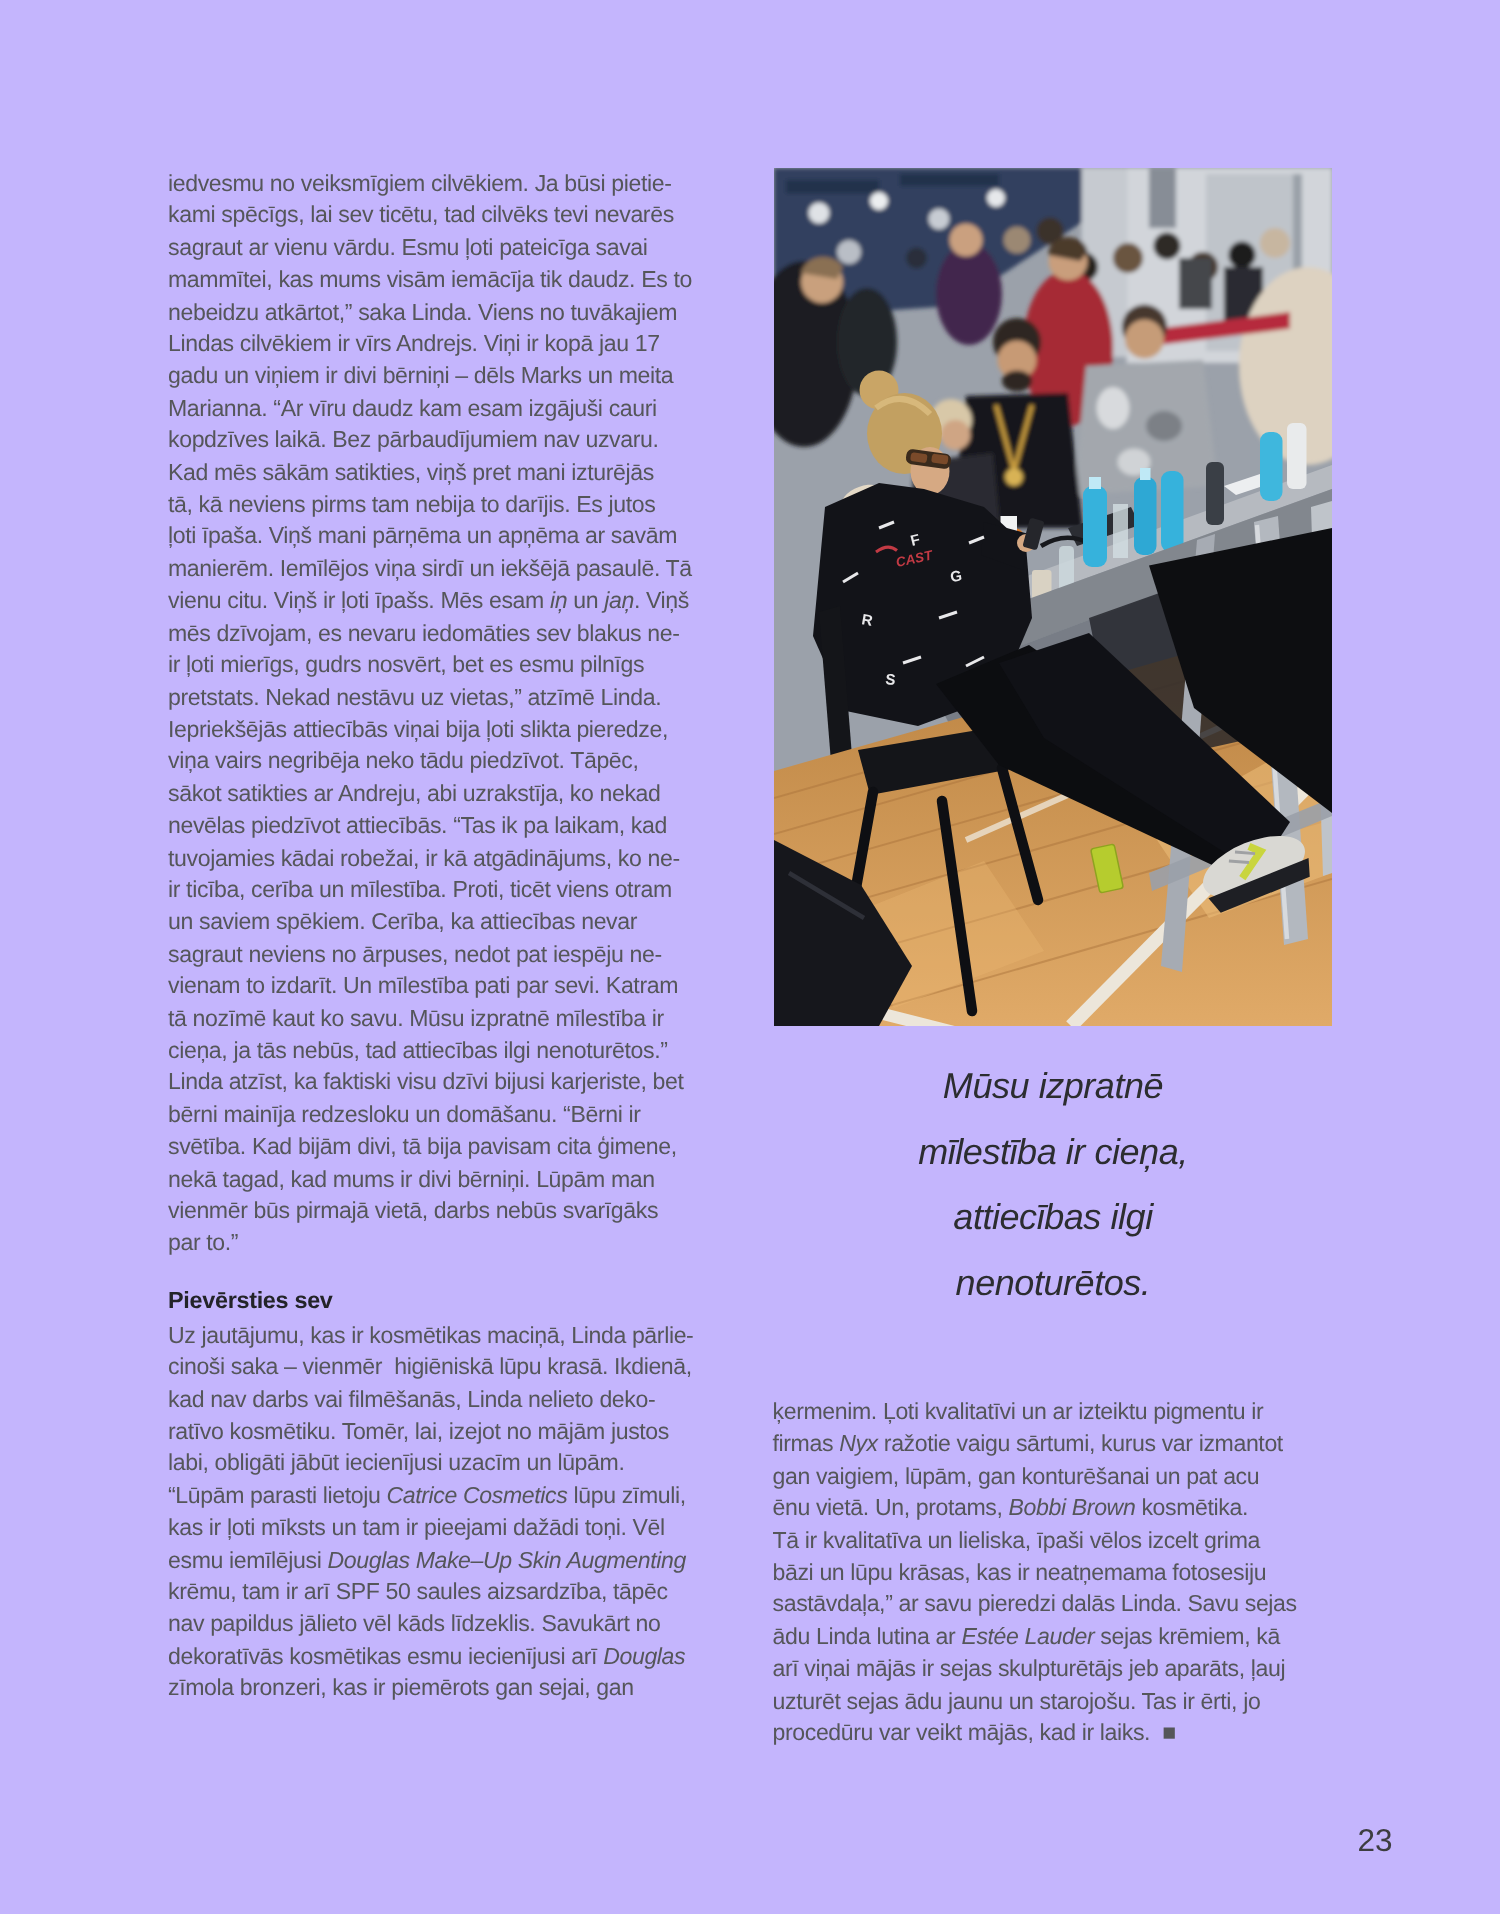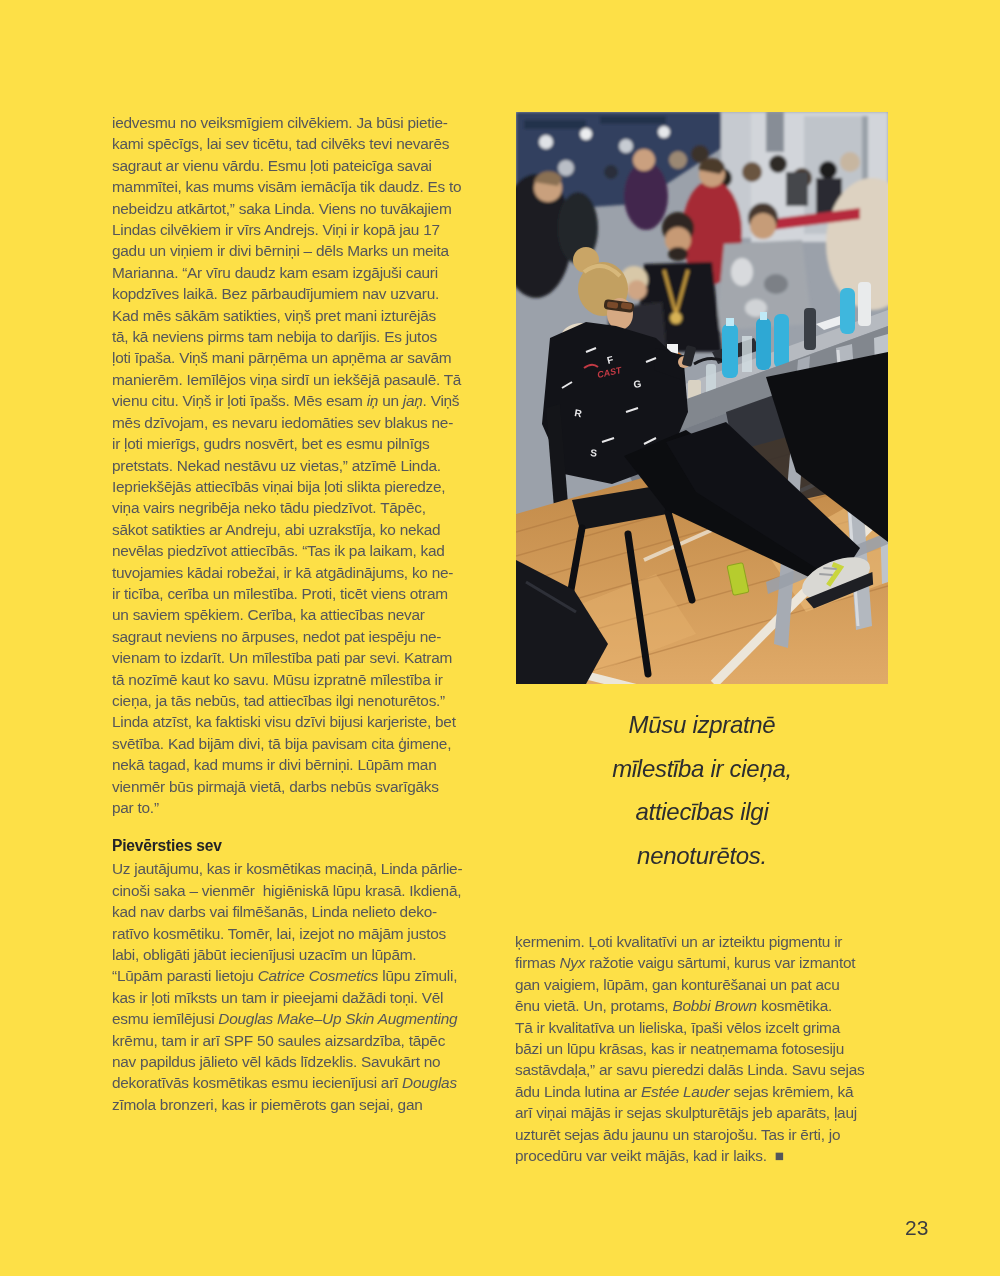--- a/index.html
+++ b/index.html
@@ -1,17 +1,17 @@
 <!DOCTYPE html>
 <html><head>
 <meta charset="utf-8">
 <style>
   html,body{margin:0;padding:0;background:#ffffff;}
   .page{
-    position:relative;width:1000px;height:1276px;background:#fde047;
+    position:relative;width:1000px;height:1276px;background:#c4b5fd;
     font-family:"Liberation Sans", sans-serif;overflow:hidden;
   }
   .col-left{position:absolute;left:112px;top:112px;width:372px;}
   .body-text .line{
     white-space:pre;font-size:15.4px;line-height:21.4px;
     letter-spacing:-0.25px;color:#55565a;
   }
   .body-text .line i{font-style:italic;}
   .section-heading{
     margin-top:16px;font-weight:bold;font-size:15.6px;line-height:24px;
@@ -63,20 +63,21 @@
         <div class="line"><span>sākot satikties ar Andreju, abi uzrakstīja, ko nekad</span></div>
         <div class="line"><span>nevēlas piedzīvot attiecībās. “Tas ik pa laikam, kad</span></div>
         <div class="line"><span>tuvojamies kādai robežai, ir kā atgādinājums, ko ne-</span></div>
         <div class="line"><span>ir ticība, cerība un mīlestība. Proti, ticēt viens otram</span></div>
         <div class="line"><span>un saviem spēkiem. Cerība, ka attiecības nevar</span></div>
         <div class="line"><span>sagraut neviens no ārpuses, nedot pat iespēju ne-</span></div>
         <div class="line"><span>vienam to izdarīt. Un mīlestība pati par sevi. Katram</span></div>
         <div class="line"><span>tā nozīmē kaut ko savu. Mūsu izpratnē mīlestība ir</span></div>
         <div class="line"><span>cieņa, ja tās nebūs, tad attiecības ilgi nenoturētos.”</span></div>
         <div class="line"><span>Linda atzīst, ka faktiski visu dzīvi bijusi karjeriste, bet</span></div>
+        <div class="line"><span>bērni mainīja redzesloku un domāšanu. “Bērni ir</span></div>
         <div class="line"><span>svētība. Kad bijām divi, tā bija pavisam cita ģimene,</span></div>
         <div class="line"><span>nekā tagad, kad mums ir divi bērniņi. Lūpām man</span></div>
         <div class="line"><span>vienmēr būs pirmajā vietā, darbs nebūs svarīgāks</span></div>
         <div class="line"><span>par to.”</span></div>
       </div>
     <div class="section-heading">Pievērsties sev</div>
     <div class="body-text">
         <div class="line"><span>Uz jautājumu, kas ir kosmētikas maciņā, Linda pārlie-</span></div>
         <div class="line"><span>cinoši saka – vienmēr  higiēniskā lūpu krasā. Ikdienā,</span></div>
         <div class="line"><span>kad nav darbs vai filmēšanās, Linda nelieto deko-</span></div>

